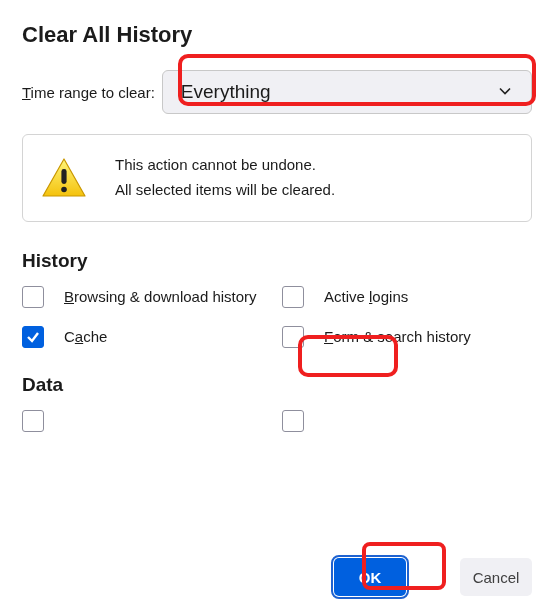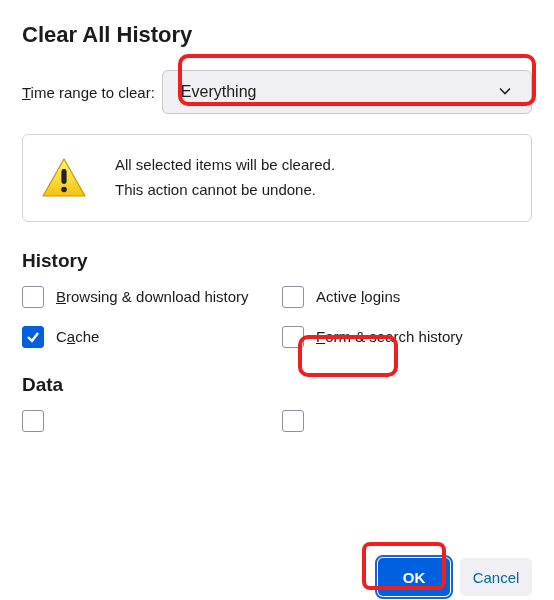--- a/index.html
+++ b/index.html
@@ -33,21 +33,21 @@
     background: #f0f0f4;
     border: 1px solid #c8c8c8;
     border-radius: 6px;
     display: flex;
     align-items: center;
     justify-content: space-between;
     padding: 0 18px;
     cursor: pointer;
     position: relative;
   }
-  .dropdown-text { font-size: 16px; }
+  .dropdown-text { font-size: 19px; }
   .highlight-red {
     position: absolute;
     border: 4px solid #ef1f1f;
     border-radius: 10px;
     pointer-events: none;
   }
   .highlight-dd { left: 178px; top: 54px; width: 358px; height: 52px; }
   .warning-box {
     border: 1px solid #d4d4d4;
     border-radius: 6px;
@@ -67,21 +67,21 @@
   .check-grid {
     display: grid;
     grid-template-columns: 1fr 1fr;
     row-gap: 18px;
     column-gap: 10px;
     margin-bottom: 26px;
   }
   .check-item {
     display: flex;
     align-items: center;
-    gap: 12px;
+    gap: 20px;
     cursor: pointer;
     position: relative;
   }
   .cbox {
     width: 22px;
     height: 22px;
     border: 1.5px solid #8f8f9d;
     border-radius: 3px;
     background: #fff;
     display: flex;
@@ -118,21 +118,22 @@
   }
   .btn-primary {
     background: #0060df;
     color: #fff;
     font-weight: 600;
     outline: 2px solid #1e62d0;
     outline-offset: 1px;
   }
   .btn-secondary {
     background: #f0f0f4;
-    color: #0369a1;
+    color: #404040;
+    margin-left: 44px;
   }
   .highlight-ok { right: 108px; bottom: 10px; width: 84px; height: 48px; border-radius:8px; }
 </style>
 </head>
 <body>
 
 <div class="title">Clear All History</div>
 
 <div class="row-time">
   <div class="time-label">
@@ -157,22 +158,22 @@
           <stop offset="0" stop-color="#fff57a"></stop>
           <stop offset="1" stop-color="#f4c20d"></stop>
         </linearGradient>
       </defs>
       <path d="M23 2 L44 39 L2 39 Z" fill="url(#yg)" stroke="#c99700" stroke-width="1.2" stroke-linejoin="round"></path>
       <rect x="20.4" y="12" width="5.2" height="15" rx="2.4" fill="#222"></rect>
       <circle cx="23" cy="32.5" r="2.8" fill="#222"></circle>
     </svg>
   </div>
   <div class="warning-text">
+    <div>This action cannot be undone.</div>
     <div>All selected items will be cleared.</div>
-    <div>This action cannot be undone.</div>
   </div>
 </div>
 
 <div class="section-head">History</div>
 
 <div class="check-grid">
   <div class="check-item">
     <span class="cbox"></span>
     <span class="check-label"><span class="underline-char">B</span><span>rowsing &amp; download history</span></span>
   </div>

